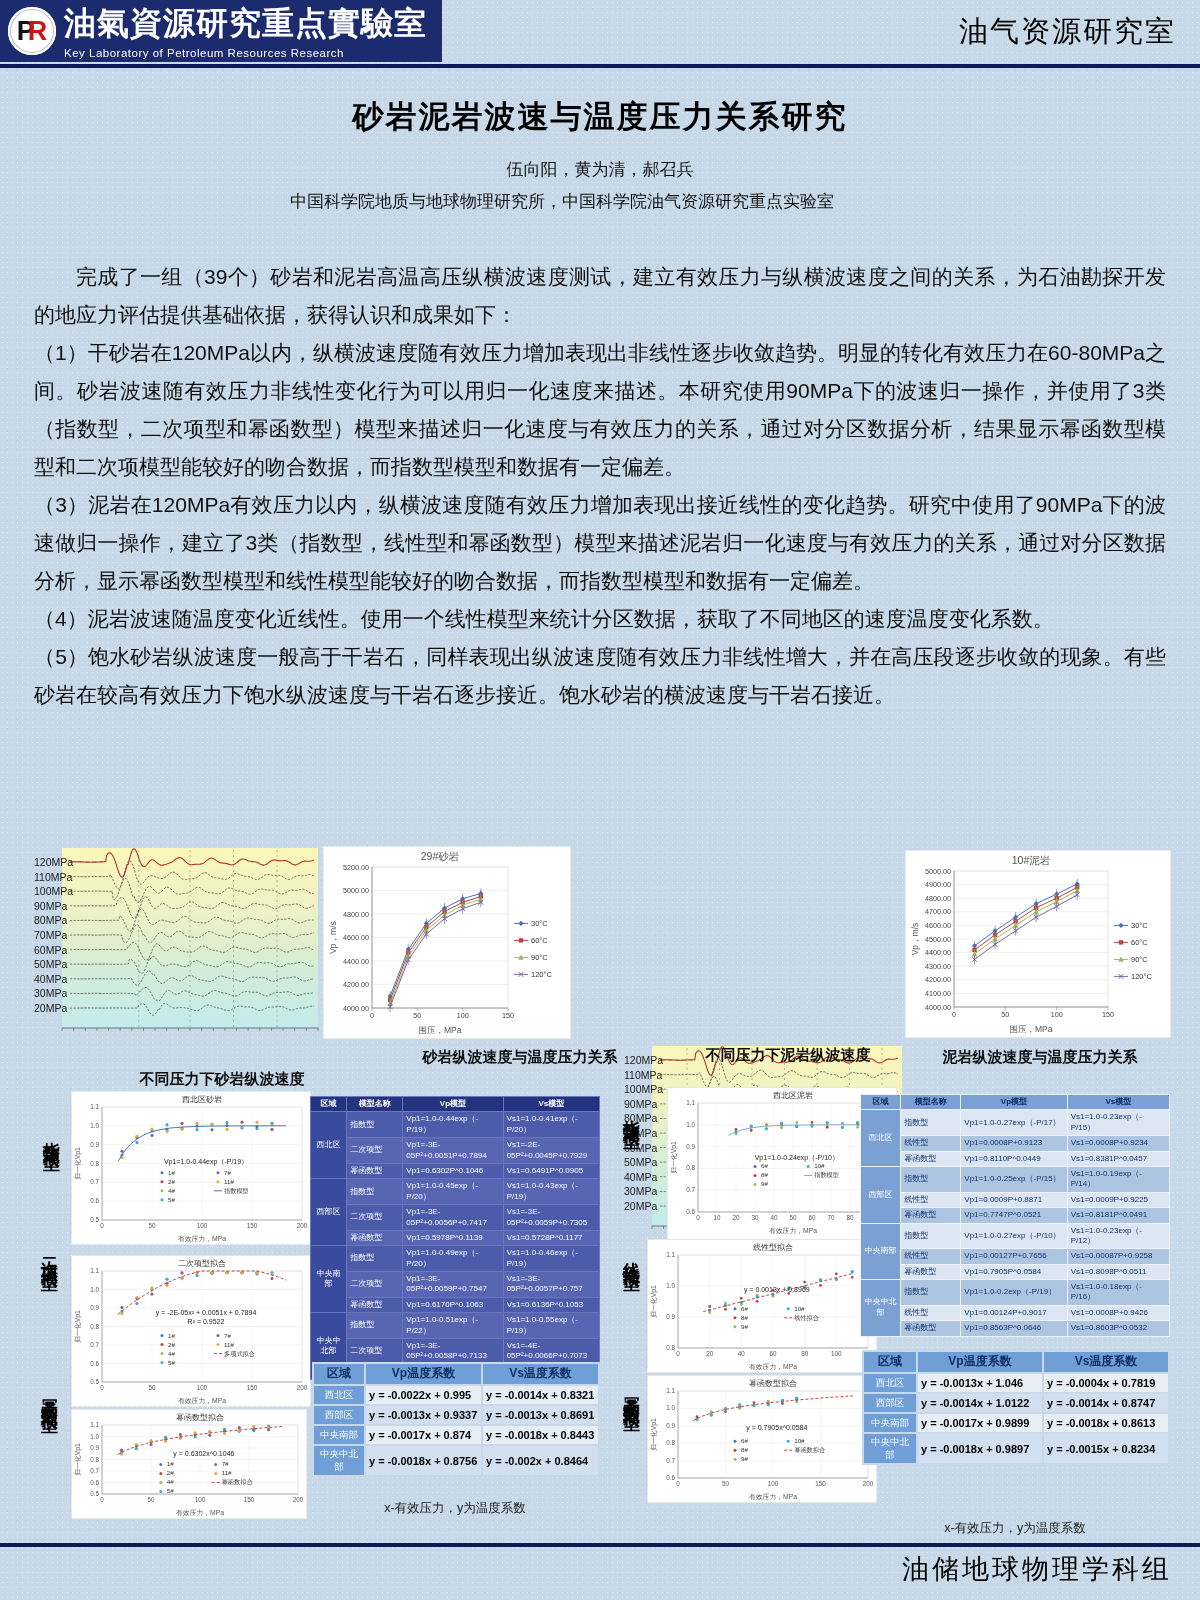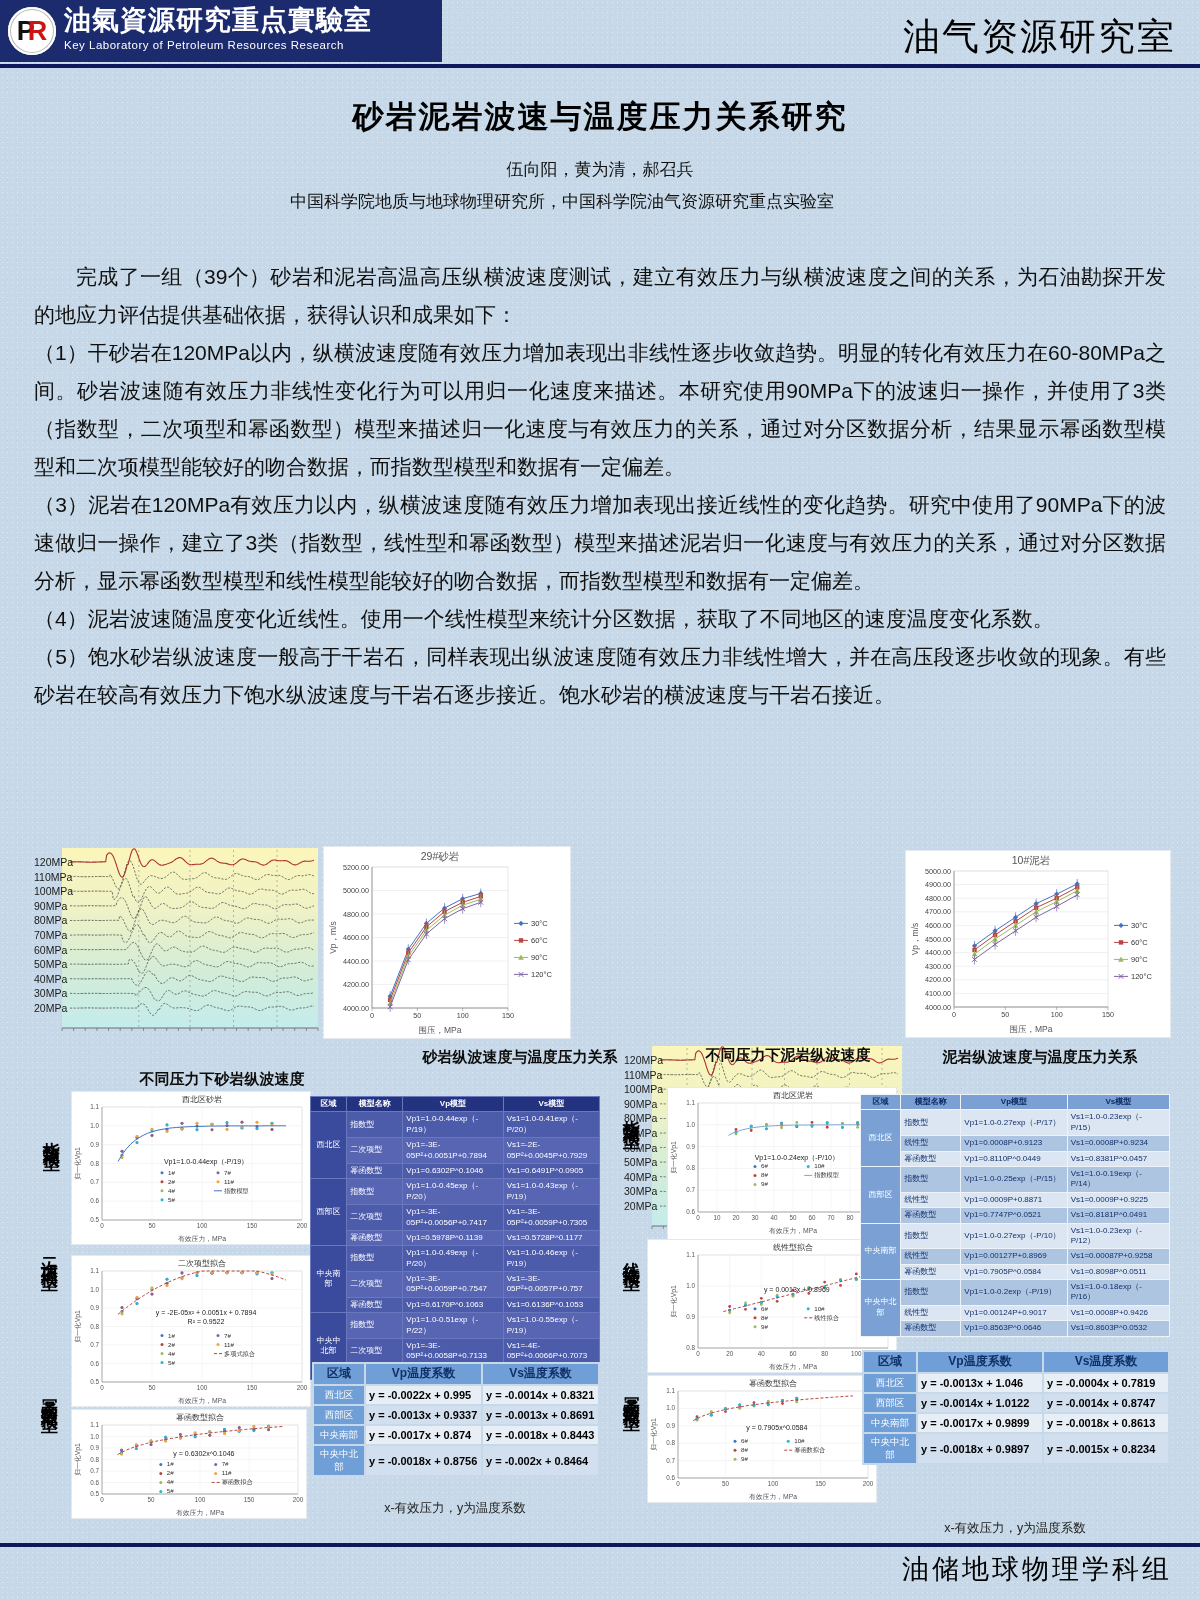--- a/index.html
+++ b/index.html
@@ -10,23 +10,23 @@
                      radial-gradient(rgba(110,140,175,.16) .5px,transparent .6px);
     background-size:5px 5px,9px 9px;background-position:0 0,3px 4px;}
   
   .banner{position:absolute;left:0;top:0;width:442px;height:62px;background:#1c2a6e;}
   .logo{position:absolute;left:8px;top:7px;width:48px;height:48px;border-radius:50%;background:#fff;
     display:flex;align-items:center;justify-content:center;font-weight:bold;font-size:27px;
     box-shadow:inset 0 0 0 2px #fff, inset 0 0 0 3px #bbb;}
   .logo .lp{color:#111;margin-right:-7px;}
   .logo .lr{color:#cc1414;}
   .banner-text{position:absolute;left:64px;top:2px;width:375px;color:#fff;}
-  .banner-cn{font-family:"DejaVu Serif",serif;font-weight:bold;font-size:27px;letter-spacing:1px;white-space:nowrap;}
+  .banner-cn{font-family:"DejaVu Serif",serif;font-weight:bold;font-size:32px;letter-spacing:1px;white-space:nowrap;}
   .banner-en{font-size:11.5px;letter-spacing:.5px;margin-top:1px;white-space:nowrap;}
-  .dept{position:absolute;right:24px;top:12px;font-size:37px;color:#000;letter-spacing:2px;}
+  .dept{position:absolute;right:24px;top:12px;font-size:29px;color:#000;letter-spacing:2px;}
   .rule{position:absolute;left:0;width:1200px;height:4px;background:#10185c;}
   .title{position:absolute;left:0;top:96px;width:1200px;text-align:center;font-size:31px;font-weight:bold;color:#000;margin:0;letter-spacing:2px;}
   .authors{position:absolute;left:0;top:158px;width:1200px;text-align:center;font-size:17px;color:#111;}
   .affil{position:absolute;left:0;top:190px;width:1124px;text-align:center;font-size:17px;color:#111;}
   
   .body-text{position:absolute;left:34px;top:258px;width:1132px;height:572px;overflow:hidden;
     font-size:21px;line-height:38px;color:#101010;text-align:justify;}
   .body-text p{margin:0;}
   .body-text p.lead{text-indent:2em;}
   
@@ -1029,21 +1029,21 @@
         <text x="93" y="98.39999999999999" font-size="6.2" fill="#333" text-anchor="start" font-family="Liberation Sans, sans-serif">9#</text>
         <circle cx="140.2" cy="78.39999999999999" r="1.5" fill="#26b8cf"></circle>
         <text x="146.2" y="80.39999999999999" font-size="6.2" fill="#333" text-anchor="start" font-family="Liberation Sans, sans-serif">10#</text>
         <line x1="136.2" y1="87.39999999999999" x2="144.2" y2="87.39999999999999" stroke="#7ba7d0" stroke-width="1" stroke-dasharray=""></line>
         <text x="146.2" y="89.39999999999999" font-size="6.2" fill="#333" text-anchor="start" font-family="Liberation Sans, sans-serif">指数模型</text>
         <text x="125" y="10" font-size="8" fill="#333" text-anchor="middle" font-family="Liberation Sans, sans-serif">西北区泥岩</text>
         <text x="125" y="145" font-size="6.8" fill="#555" text-anchor="middle" font-family="Liberation Sans, sans-serif">有效压力，MPa</text>
         <text x="8" y="69.5" font-size="6.8" fill="#555" text-anchor="middle" font-family="Liberation Sans, sans-serif" transform="rotate(-90 8 69.5)">归一化Vp1</text>
       </svg>
     </div>
-  <div class="fig white" style="left:648px;top:1240px;width:228px;height:132px;padding-left:20px;">
+  <div class="fig white" style="left:648px;top:1240px;width:228px;height:132px;">
       <svg width="228" height="132">
         <rect x="30" y="15" width="190" height="93" fill="none" stroke="#cfcfcf" stroke-width="0.5"></rect>
         <line x1="30" y1="108" x2="220" y2="108" stroke="#e4e4e4" stroke-width="0.4"></line>
         <text x="27" y="110" font-size="6.3" fill="#555" text-anchor="end" font-family="Liberation Sans, sans-serif">0.8</text>
         <line x1="30" y1="77.00000000000001" x2="220" y2="77.00000000000001" stroke="#e4e4e4" stroke-width="0.4"></line>
         <text x="27" y="79.00000000000001" font-size="6.3" fill="#555" text-anchor="end" font-family="Liberation Sans, sans-serif">0.9</text>
         <line x1="30" y1="46.00000000000002" x2="220" y2="46.00000000000002" stroke="#e4e4e4" stroke-width="0.4"></line>
         <text x="27" y="48.00000000000002" font-size="6.3" fill="#555" text-anchor="end" font-family="Liberation Sans, sans-serif">1.0</text>
         <line x1="30" y1="15" x2="220" y2="15" stroke="#e4e4e4" stroke-width="0.4"></line>
         <text x="27" y="17" font-size="6.3" fill="#555" text-anchor="end" font-family="Liberation Sans, sans-serif">1.1</text>
@@ -1246,21 +1246,21 @@
           <td>Vs1=0.8181P^0.0491</td>
         </tr>
         <tr>
           <th rowspan="3" class="region">中央南部</th>
           <td>指数型</td>
           <td>Vp1=1.0-0.27exp（-P/10）</td>
           <td>Vs1=1.0-0.23exp（-P/12）</td>
         </tr>
         <tr>
           <td>线性型</td>
-          <td>Vp1=0.00127P+0.8969</td>
+          <td>Vp1=0.00127P+0.7656</td>
           <td>Vs1=0.00087P+0.9258</td>
         </tr>
         <tr>
           <td>幂函数型</td>
           <td>Vp1=0.7905P^0.0584</td>
           <td>Vs1=0.8098P^0.0511</td>
         </tr>
         <tr>
           <th rowspan="3" class="region">中央中北部</th>
           <td>指数型</td>

